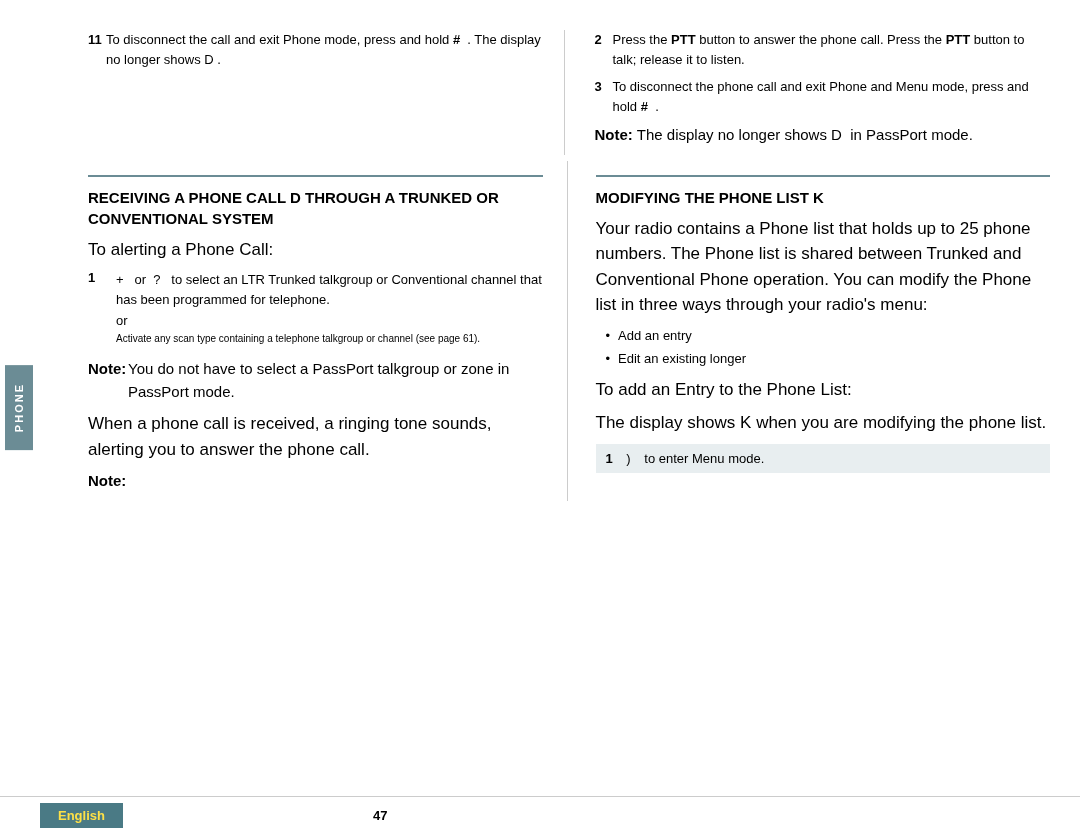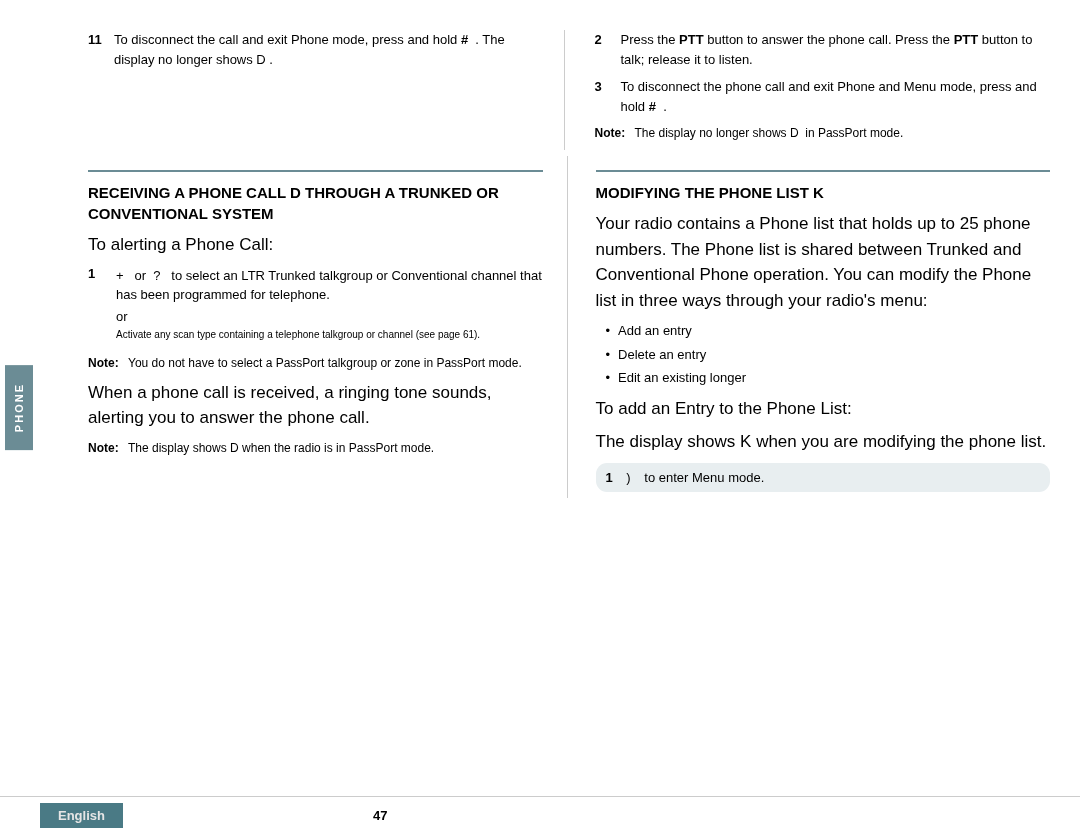--- a/index.html
+++ b/index.html
@@ -94,21 +94,21 @@
     .sub-text {
       line-height: 1.5;
       margin-bottom: 8px;
       font-size: 17px;
     }
 
     .note-block {
       display: flex;
       gap: 4px;
       margin: 8px 0;
-      font-size: 12px;
+      font-size: 15px;
       line-height: 1.5;
     }
 
     .note-label {
       font-weight: bold;
       min-width: 36px;
     }
 
     .bullet-list {
       list-style: none;
@@ -121,59 +121,58 @@
       margin-bottom: 4px;
       line-height: 1.5;
     }
 
     .bullet-list li::before {
       content: "•";
     }
 
     .top-step-row {
       display: flex;
-      gap: 8px;
+      gap: 0;
       margin-bottom: 6px;
       font-size: 13px;
       line-height: 1.5;
     }
 
     .top-step-num {
       font-weight: bold;
       min-width: 18px;
     }
 
     .shaded-row {
       background: #e8eef0;
       padding: 5px 10px;
       margin: 6px 0;
       font-size: 13px;
       line-height: 1.5;
-      border-radius: 11px;
     }
 
     
     .bottom-bar {
       display: flex;
       align-items: center;
       padding: 6px 0 6px 40px;
       border-top: 1px solid #ccc;
       margin-top: 10px;
       gap: 20px;
     }
 
     .page-number {
       font-size: 13px;
       font-weight: bold;
       margin-left: 230px;
     }
 
     .english-badge {
       background: #4a7a85;
-      color: #e5e5e5;
+      color: #fde047;
       font-size: 13px;
       font-weight: bold;
       padding: 5px 18px;
     }
 
     .or-line {
       margin: 3px 0 3px 28px;
       font-size: 13px;
     }
 
@@ -270,38 +269,34 @@
 
           <div class="note-block">
             <span class="note-label">Note:</span>
             <span>You do not have to select a PassPort talkgroup or zone in PassPort mode.</span>
           </div>
 
           <div class="sub-text">When a phone call is received, a ringing tone sounds, alerting you to answer the phone call.</div>
 
           <div class="note-block">
             <span class="note-label">Note:</span>
-            <span>The display shows D  when the radio is in PassPort mode.</span>
           </div>
         </div>
 
         <div class="col-right">
           <div class="section-divider"></div>
           <div class="section-heading">MODIFYING THE PHONE LIST K</div>
 
           <div class="sub-text">Your radio contains a Phone list that holds up to 25 phone numbers. The Phone list is shared between Trunked and Conventional Phone operation. You can modify the Phone list in three ways through your radio's menu:</div>
 
           <ul class="bullet-list">
             <li>
                 <span>Add an entry</span>
               </li>
             <li>
-                <span>Delete an entry</span>
-              </li>
-            <li>
                 <span>Edit an existing longer</span>
               </li>
           </ul>
 
           <div class="sub-text">To add an Entry to the Phone List:</div>
 
           <div class="sub-text">The display shows K   when you are modifying the phone list.</div>
 
           <div class="shaded-row">
             <span class="step-number" style="font-weight:bold; margin-right:10px;">1</span>

